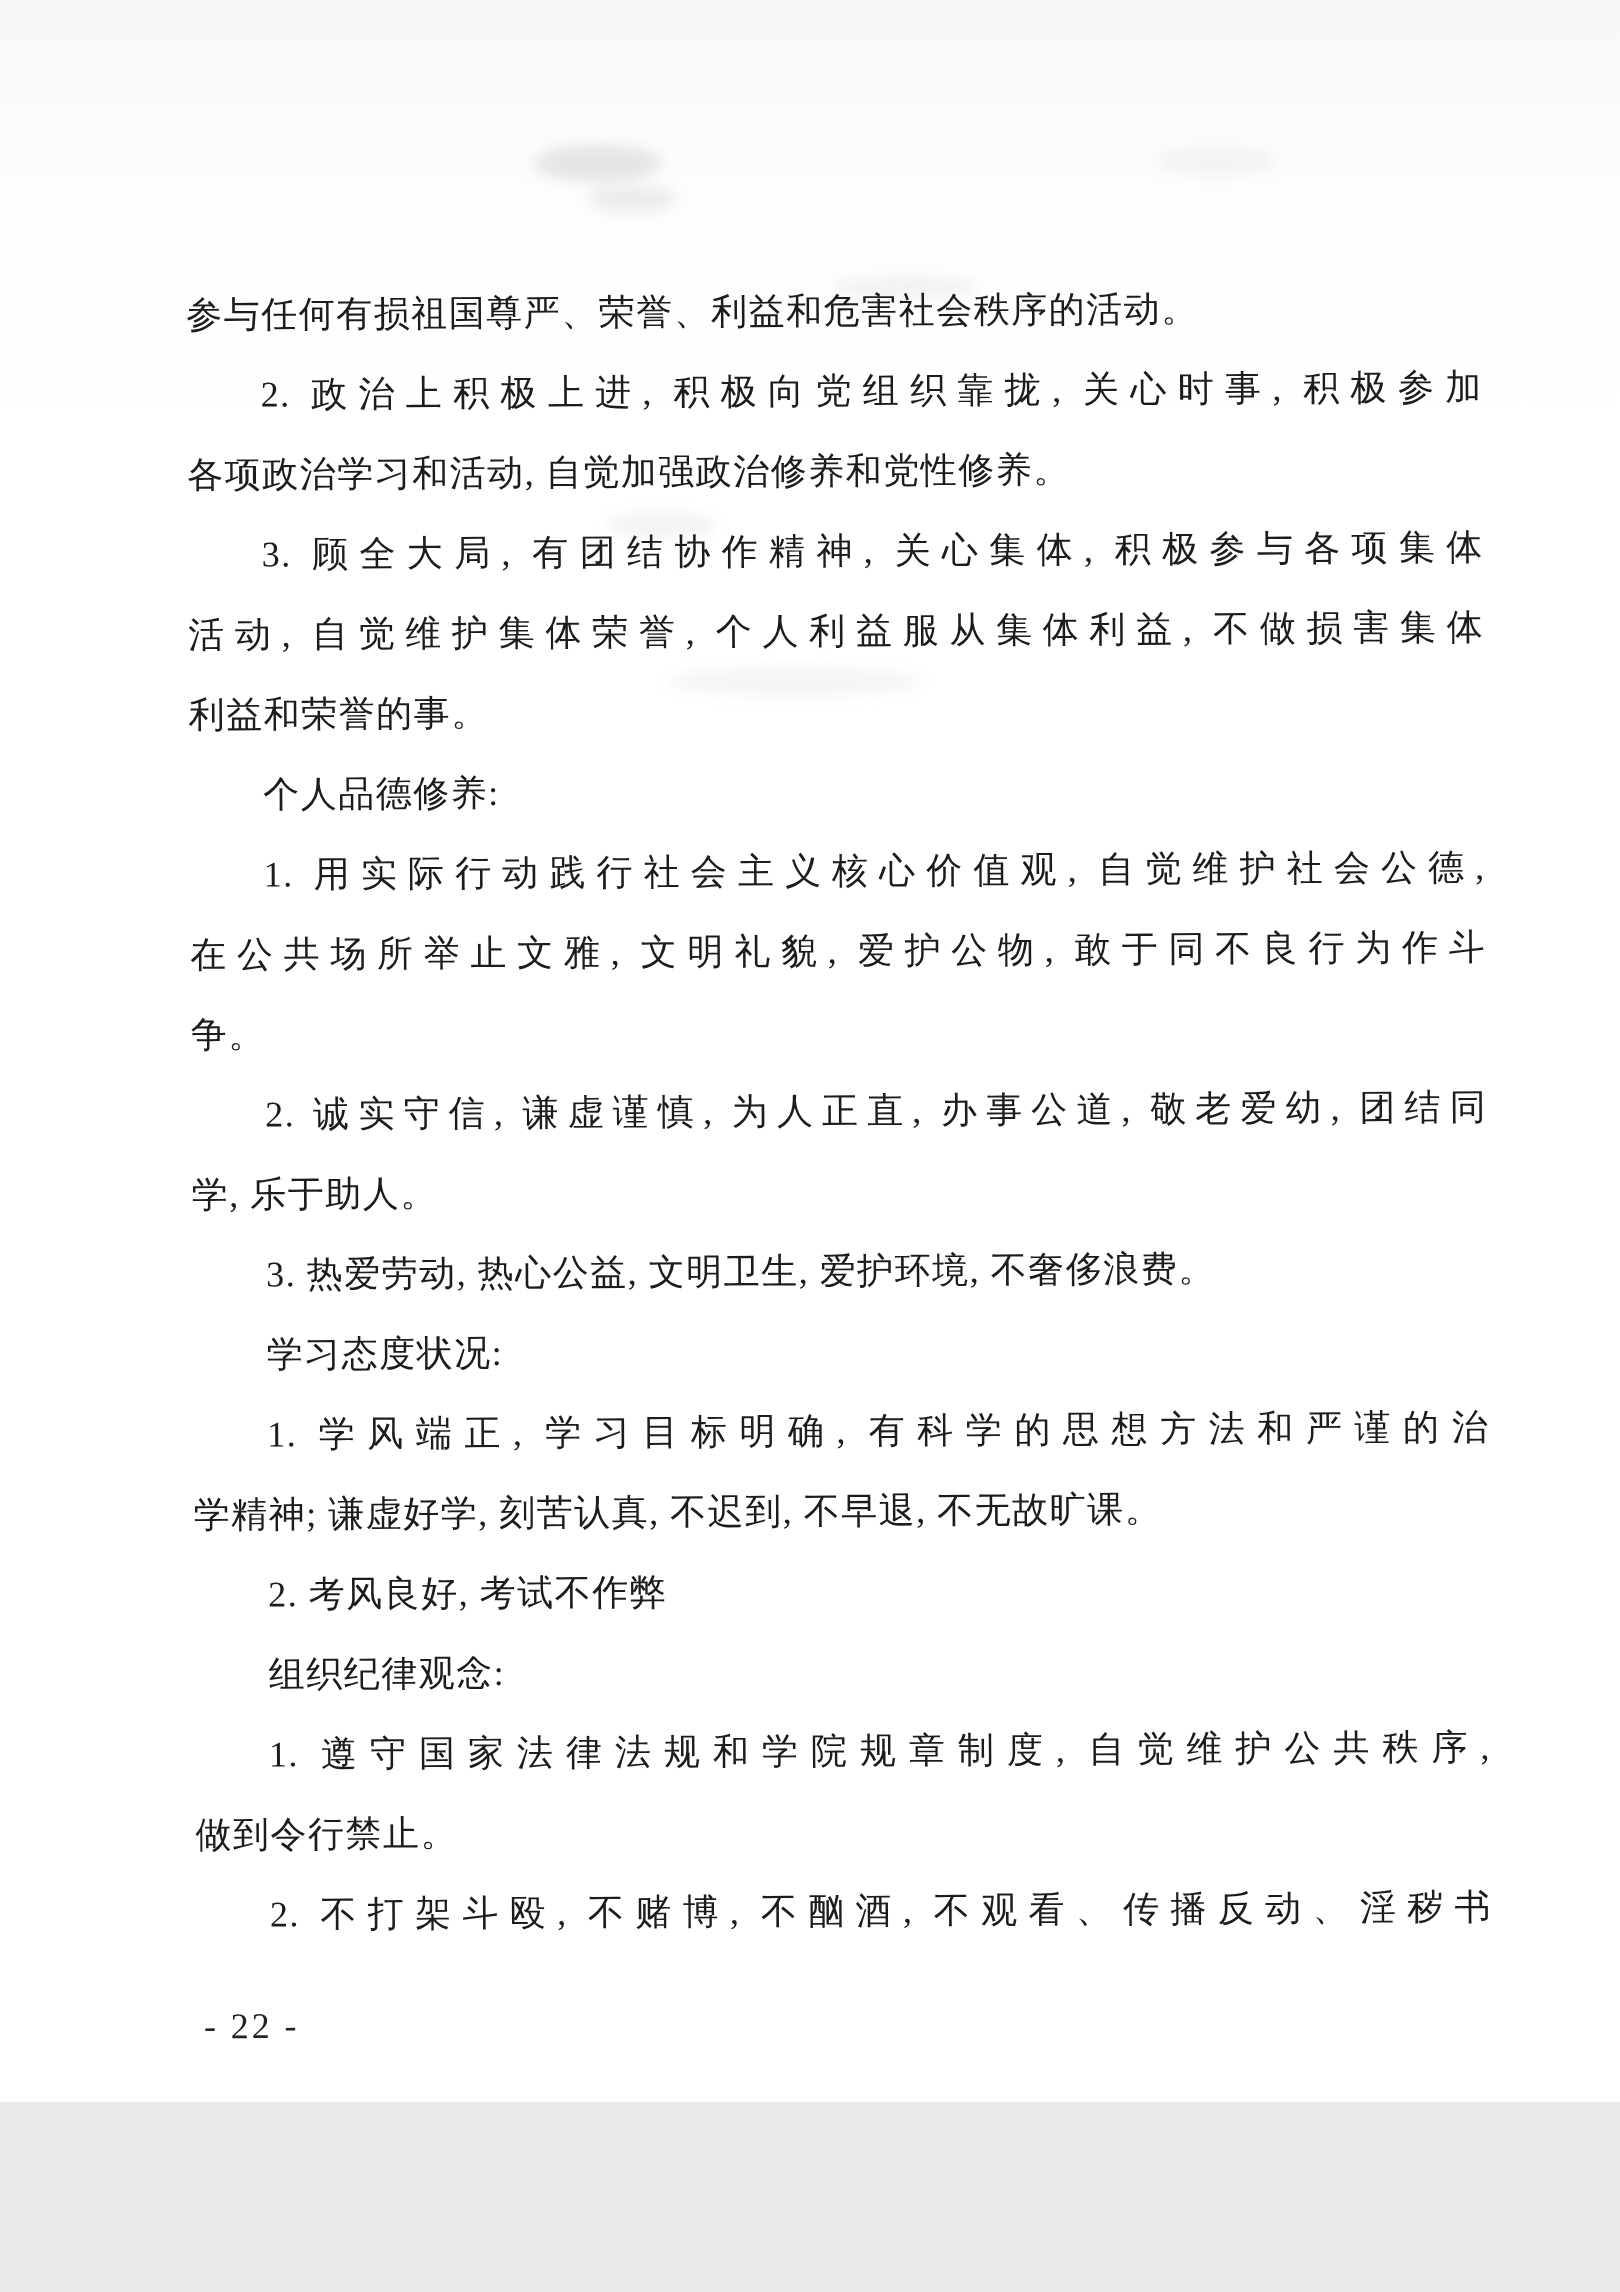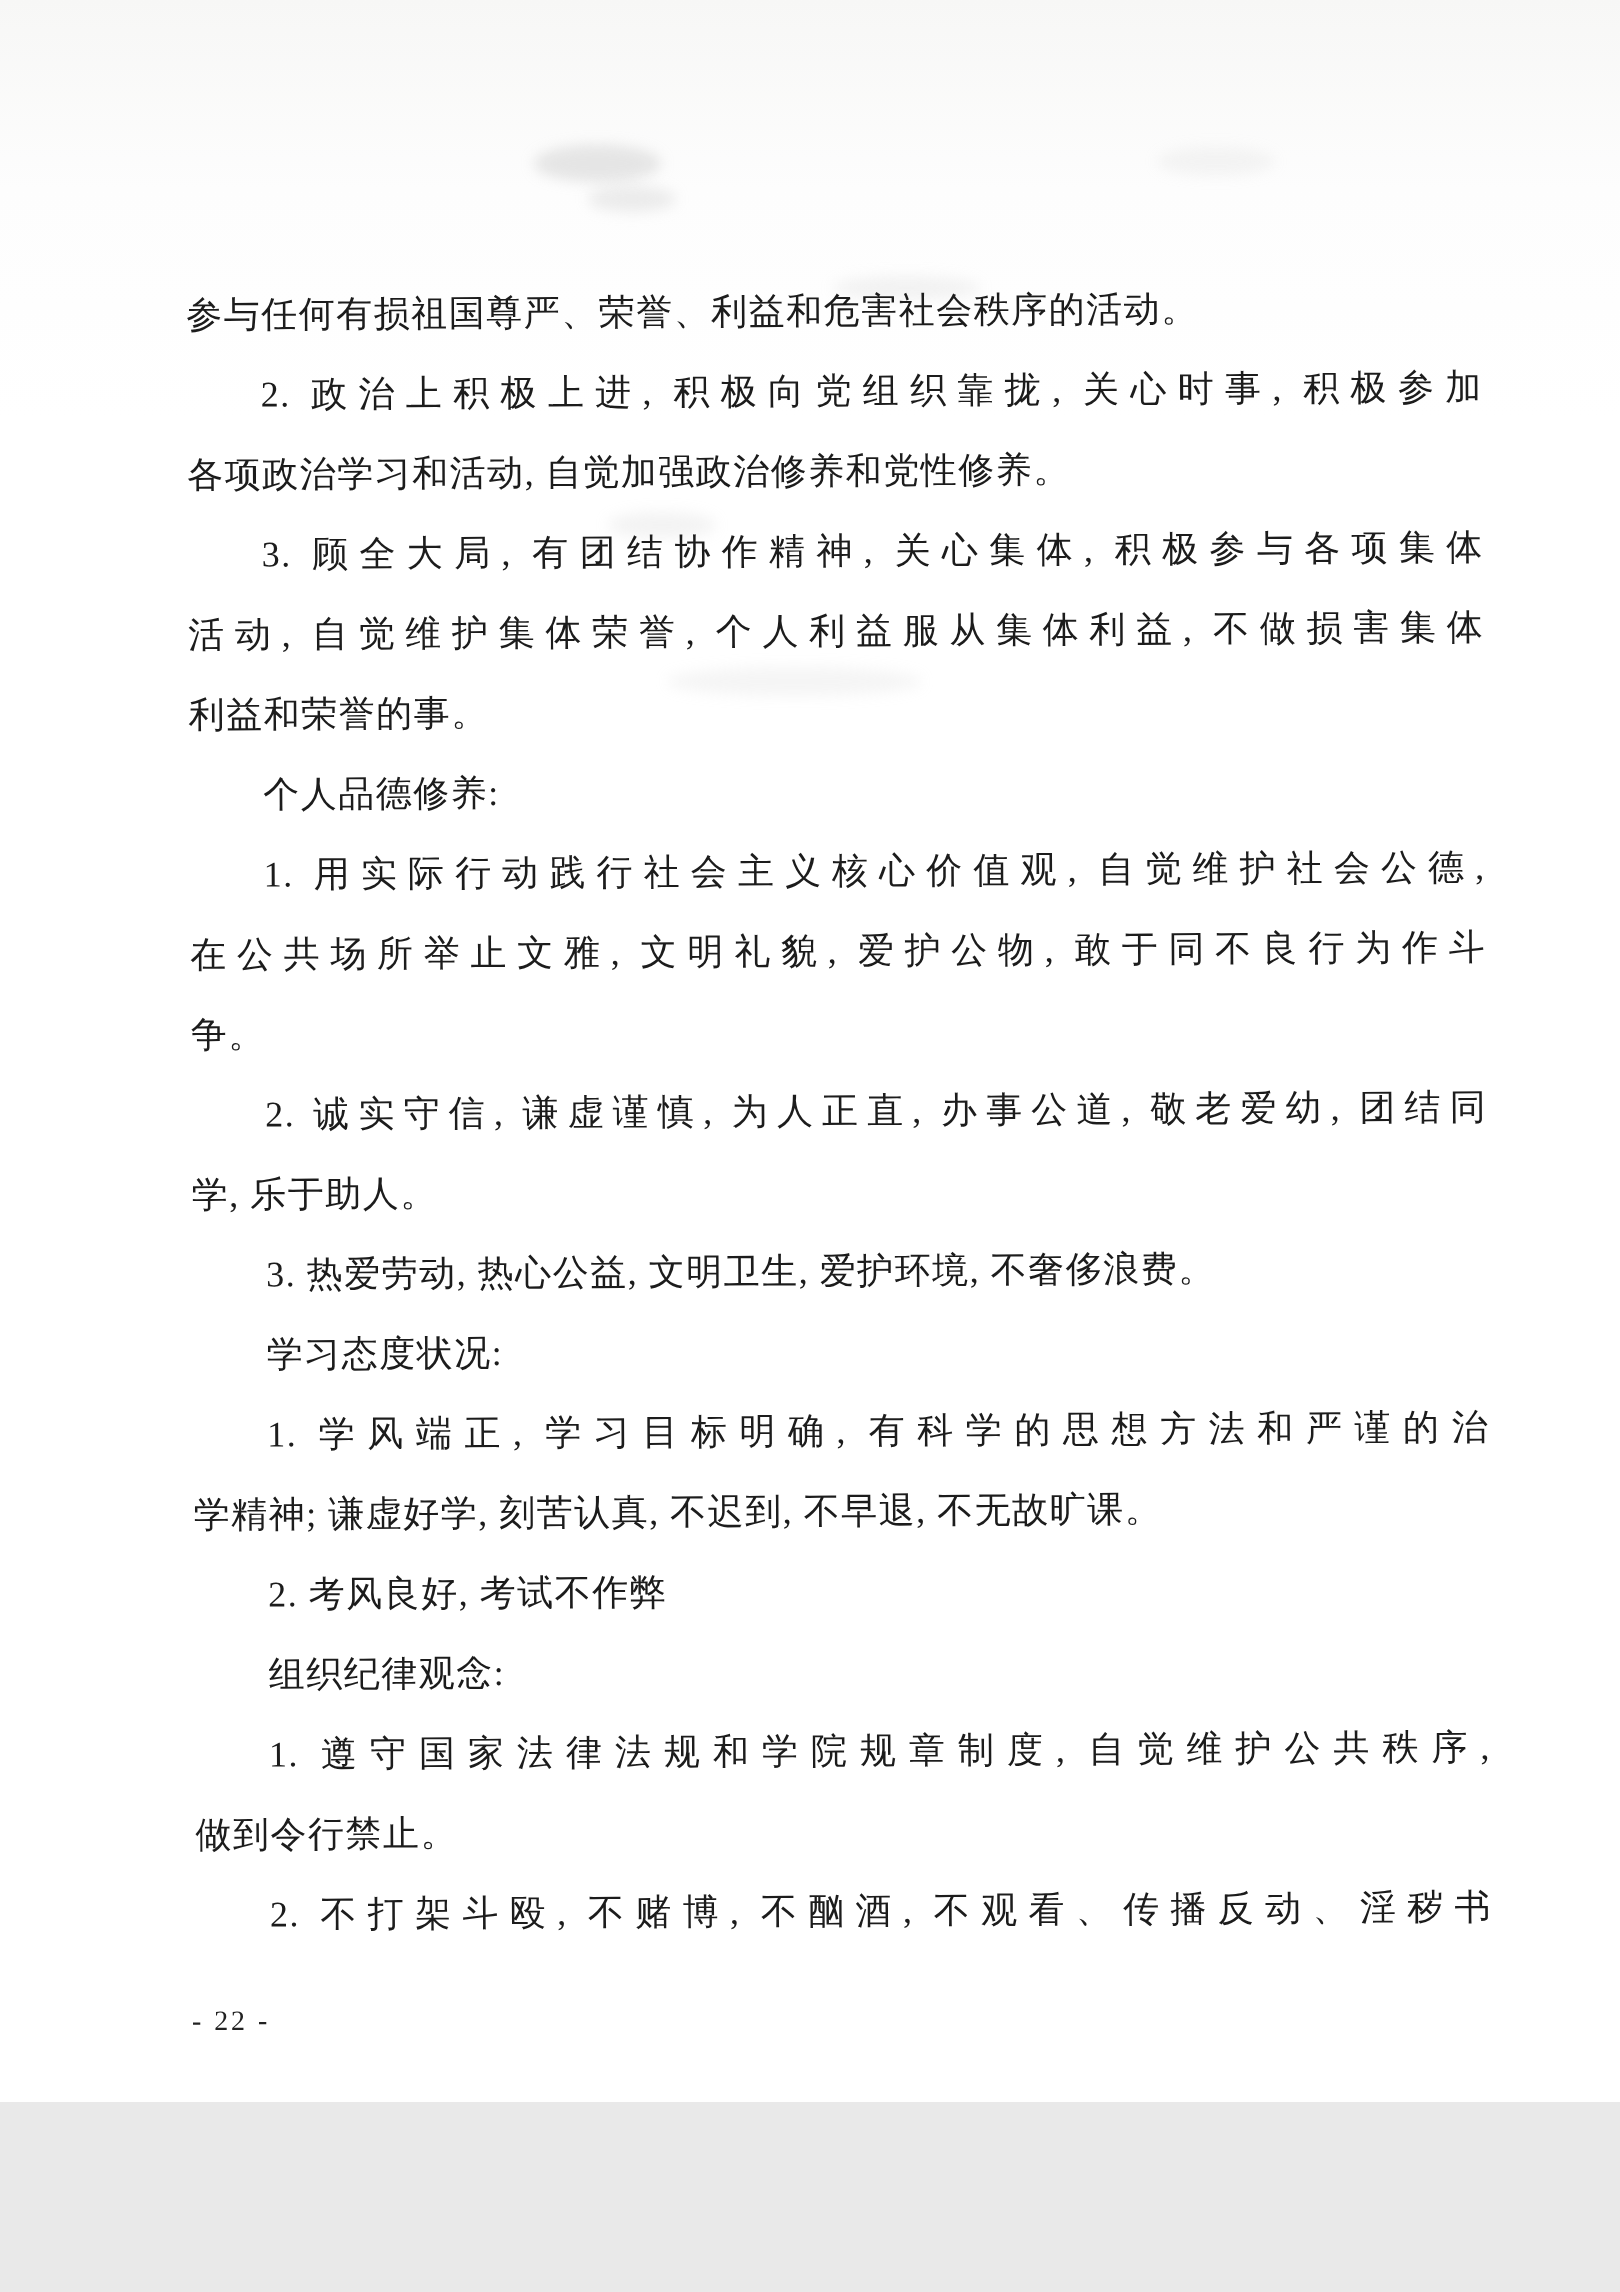--- a/index.html
+++ b/index.html
@@ -34,23 +34,23 @@
   }
   .line.indent {
     padding-left: 74px;
   }
   .line.justify {
     text-align: justify;
     text-align-last: justify;
   }
   .pagenum {
     position: absolute;
-    left: 192px;
+    left: 204px;
     top: 2005px;
-    font-size: 28px;
+    font-size: 36px;
     letter-spacing: 2.9px;
     color: #222;
     transform: rotate(-0.35deg);
   }
   .smudge {
     position: absolute;
     border-radius: 50%;
     filter: blur(6.9px);
     pointer-events: none;
   }

